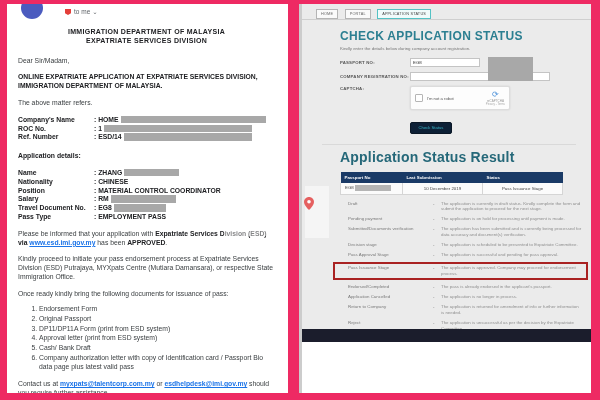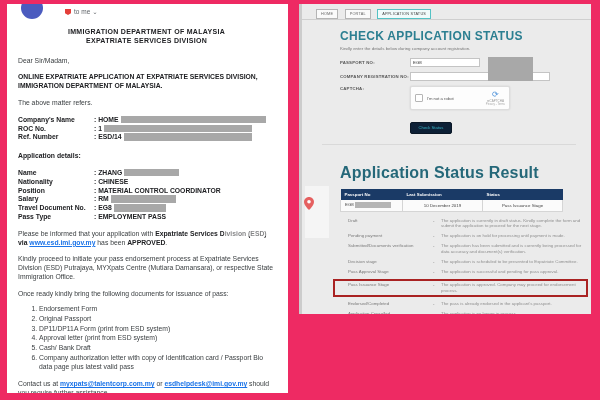--- a/index.html
+++ b/index.html
@@ -27,21 +27,21 @@
   .rw145{width:145px}.rw150{width:148px}.rw128{width:128px}.rw55{width:55px}.rw65{width:65px}.rw52{width:52px}
   .em-det-h { margin-top:10px; font-weight:bold; color:#202124; }
   .em-p { margin-top:8px; width:258px; }
   .b { font-weight:bold; color:#202124; }
   a.lnk { color:#1a73e8; text-decoration:underline; font-weight:600; }
   ol.docs { margin-top:6px; padding-left:21px; width:252px; }
   ol.docs li { margin-bottom:1.2px; }
   .em-contact { margin-top:8px; width:258px; }
 
   
-  .portal { position:absolute; left:299px; top:4px; width:292px; height:310px; background:#ebebeb;
+  .portal { position:absolute; left:299px; top:4px; width:292px; height:389px; background:#ebebeb;
             border-left:3px solid #cccccc; overflow:hidden; color:#555; }
   .tabbar { padding:5px 0 0 14px; border-bottom:1px solid #cfcfcf; height:16px; }
   .tab { display:inline-block; font-size:3.8px; letter-spacing:.2px; color:#666; background:#fafafa;
          border:1px solid #b5b5b5; padding:2px 4px; margin-right:2px; vertical-align:top; }
   .tab.active { border:1px solid #54c2c4; background:#f0fbfb; color:#444; }
   .pcontent { padding:9px 20px 0 38px; }
   .h2 { font-size:12px; font-weight:700; color:#2c7f91; letter-spacing:.3px; }
   .psub { font-size:4.4px; margin-top:3px; color:#777; }
   .pform { margin-top:7px; position:relative; }
   .prow { display:flex; align-items:center; margin-bottom:5px; }
@@ -55,21 +55,21 @@
                box-shadow:0 0 2px rgba(0,0,0,.12); display:flex; align-items:center; padding:0 4px; }
   .rc-box { width:8px; height:8px; background:#fff; border:1px solid #b5b5b5; border-radius:1px; flex:none; }
   .rc-txt { font-size:4.2px; color:#555; margin-left:4px; flex:1; }
   .rc-logo { text-align:center; line-height:1; }
   .rc-glyph { font-size:8px; color:#4a90d9; display:block; }
   .rc-brand { font-size:3px; color:#9a9a9a; display:block; margin-top:1px; }
   .rc-terms { font-size:2.8px; color:#aaa; display:block; }
   .btn-check { margin:6px 0 0 70px; width:42px; height:12px; background:#0d2036; border:1px solid #0a1726;
                border-radius:2px; color:#37b6c9; font-size:4.2px; font-family:inherit; }
   .pdivider { border:none; border-top:1px solid #d9d9d9; margin:10px 0 0 -18px; width:254px; }
-  .h3 { font-size:16px; font-weight:600; color:#256879; margin-top:19px; letter-spacing:.2px; }
+  .h3 { font-size:14px; font-weight:600; color:#256879; margin-top:4px; letter-spacing:.2px; }
   table.res { border-collapse:collapse; margin-top:7px; width:223px; font-size:4.4px; }
   table.res th { background:#1a3a66; color:#fff; font-weight:700; text-align:left; padding:3px 4px; }
   table.res td { background:#fbfbfb; color:#444; padding:2.5px 4px; border:1px solid #d5d5d5; border-top:none; }
   .cell-redact { display:inline-block; width:36px; height:6px; background:#b5b5b5; vertical-align:middle; margin-left:1px; }
   .legend { margin:6px 0 0 -5px; width:251px; }
   .lrow { display:flex; padding:0 4px 0 13px; margin-bottom:4px; font-size:4.4px; line-height:1.35; }
   .lterm { width:85px; flex:none; color:#7a7a7a; }
   .ldash { width:8px; flex:none; color:#8f8f8f; }
   .ldesc { flex:1; color:#8f8f8f; }
   .lrow.hl { border:2px solid #a92222; padding-top:1px; padding-bottom:1px; margin-left:-2px; margin-right:-2px; }

